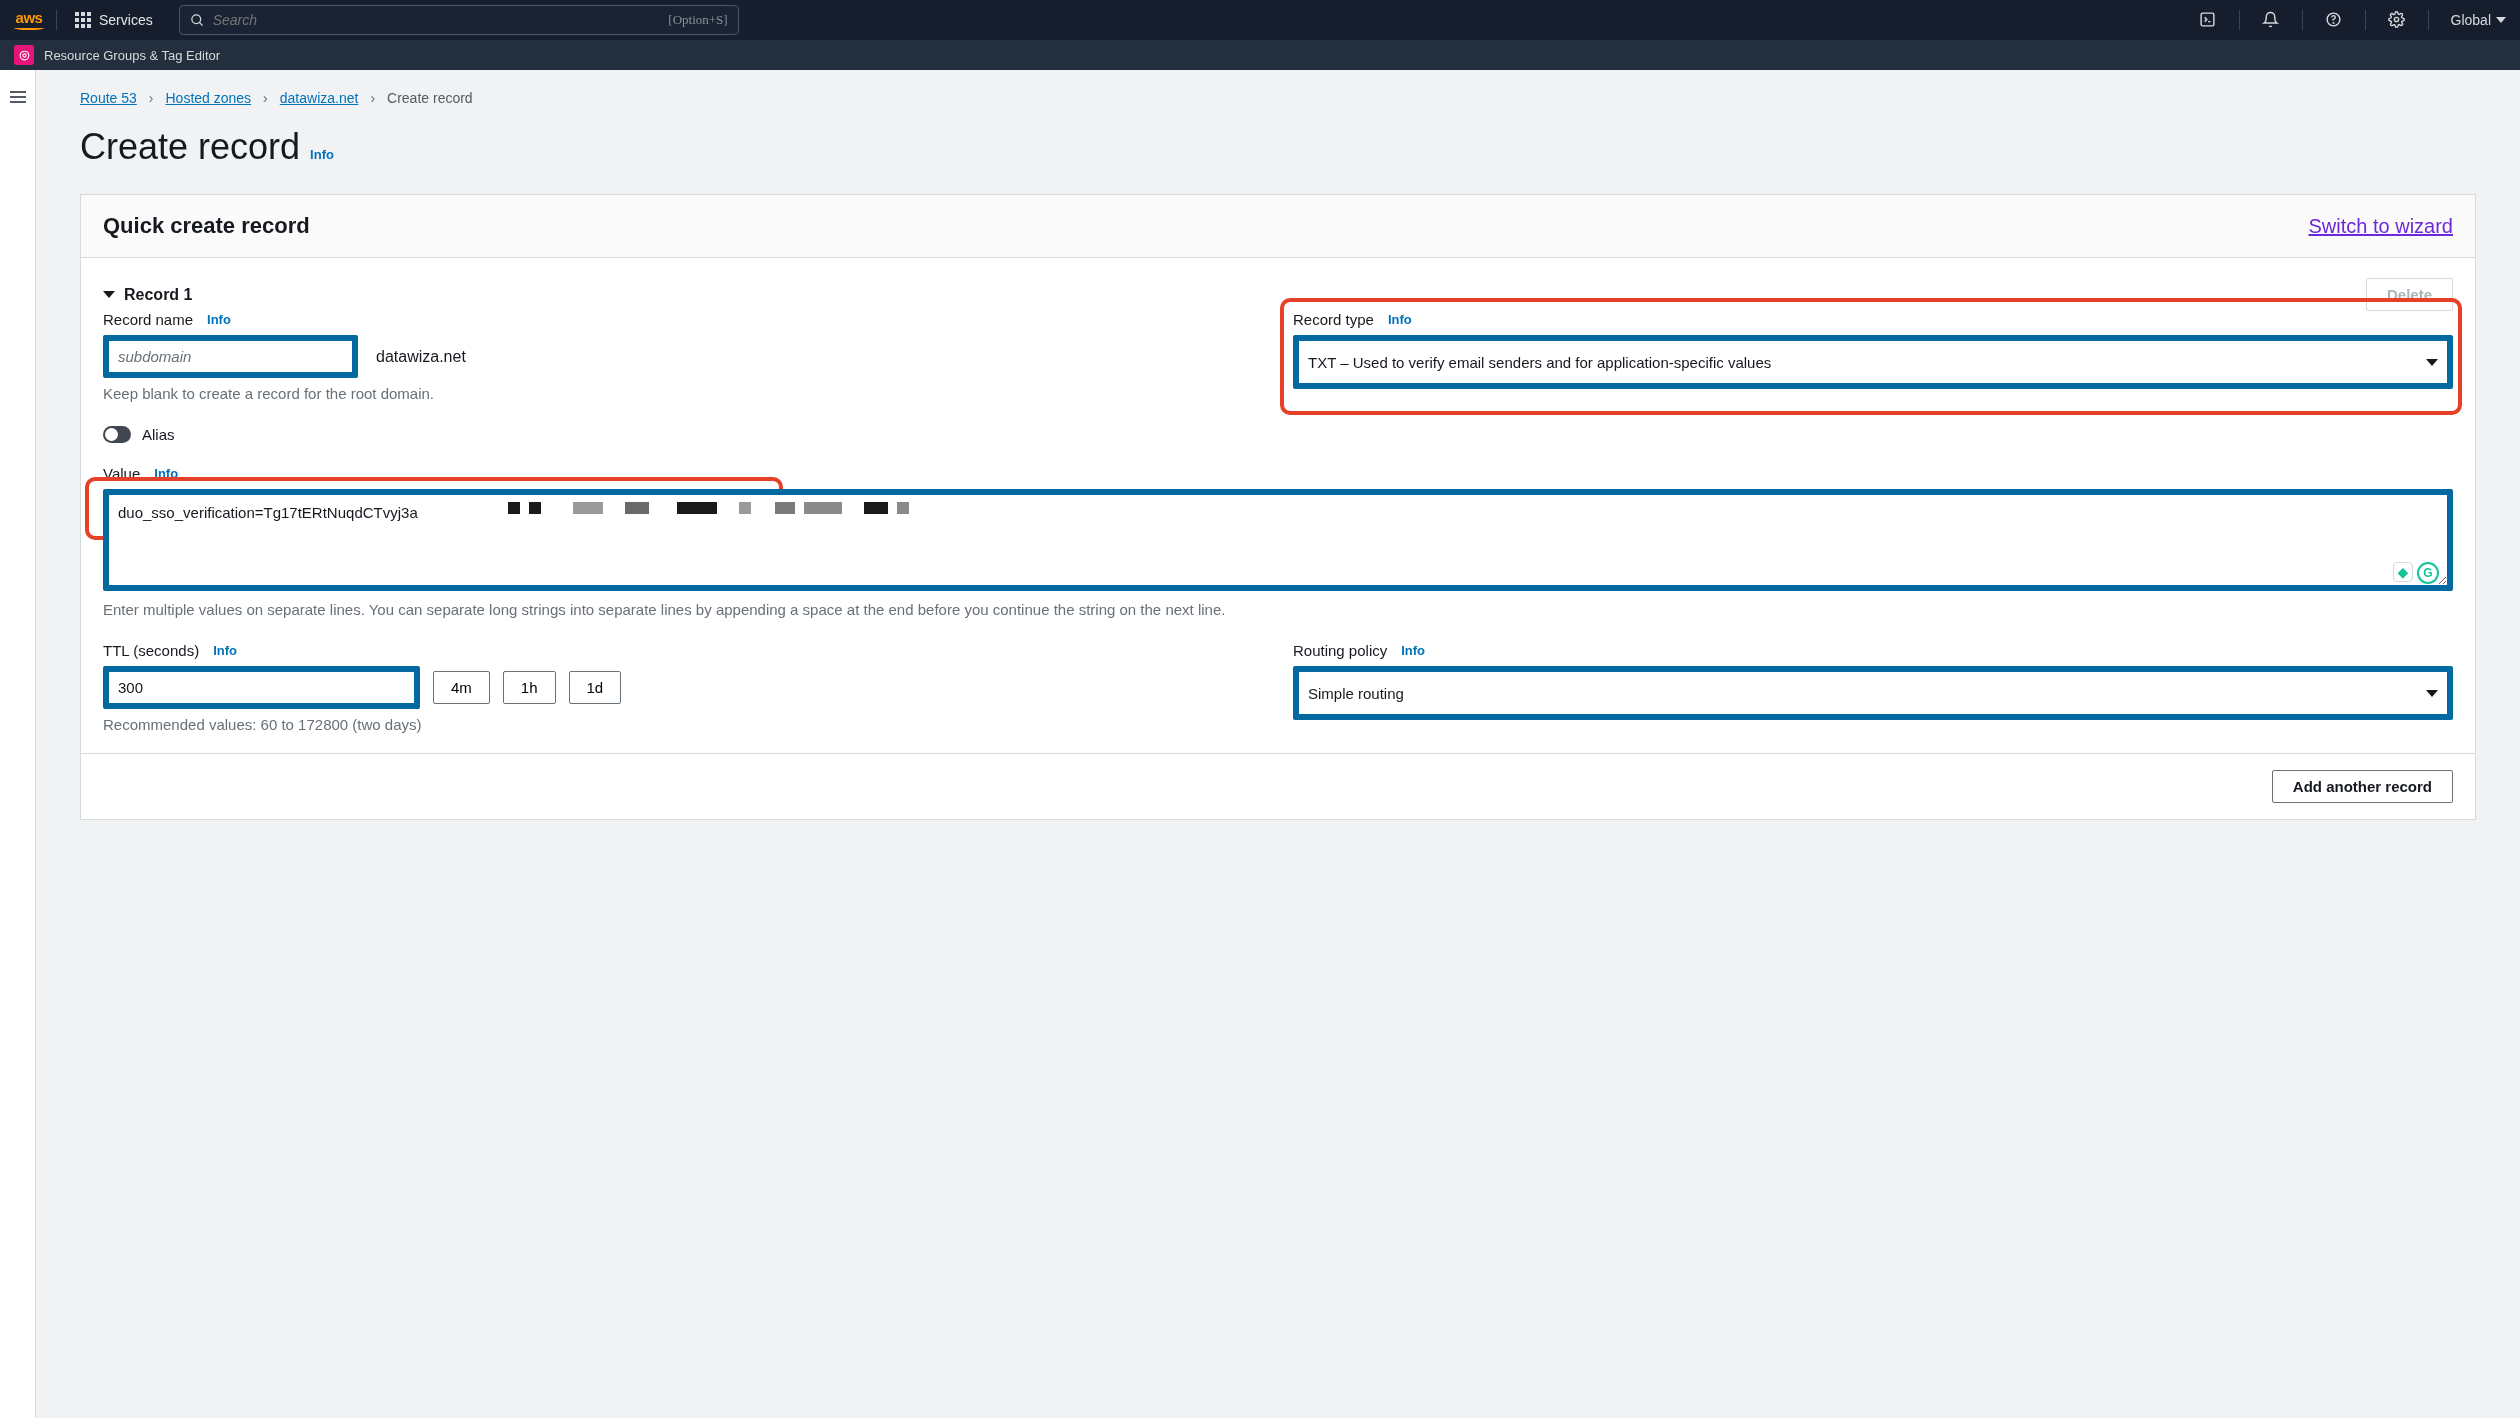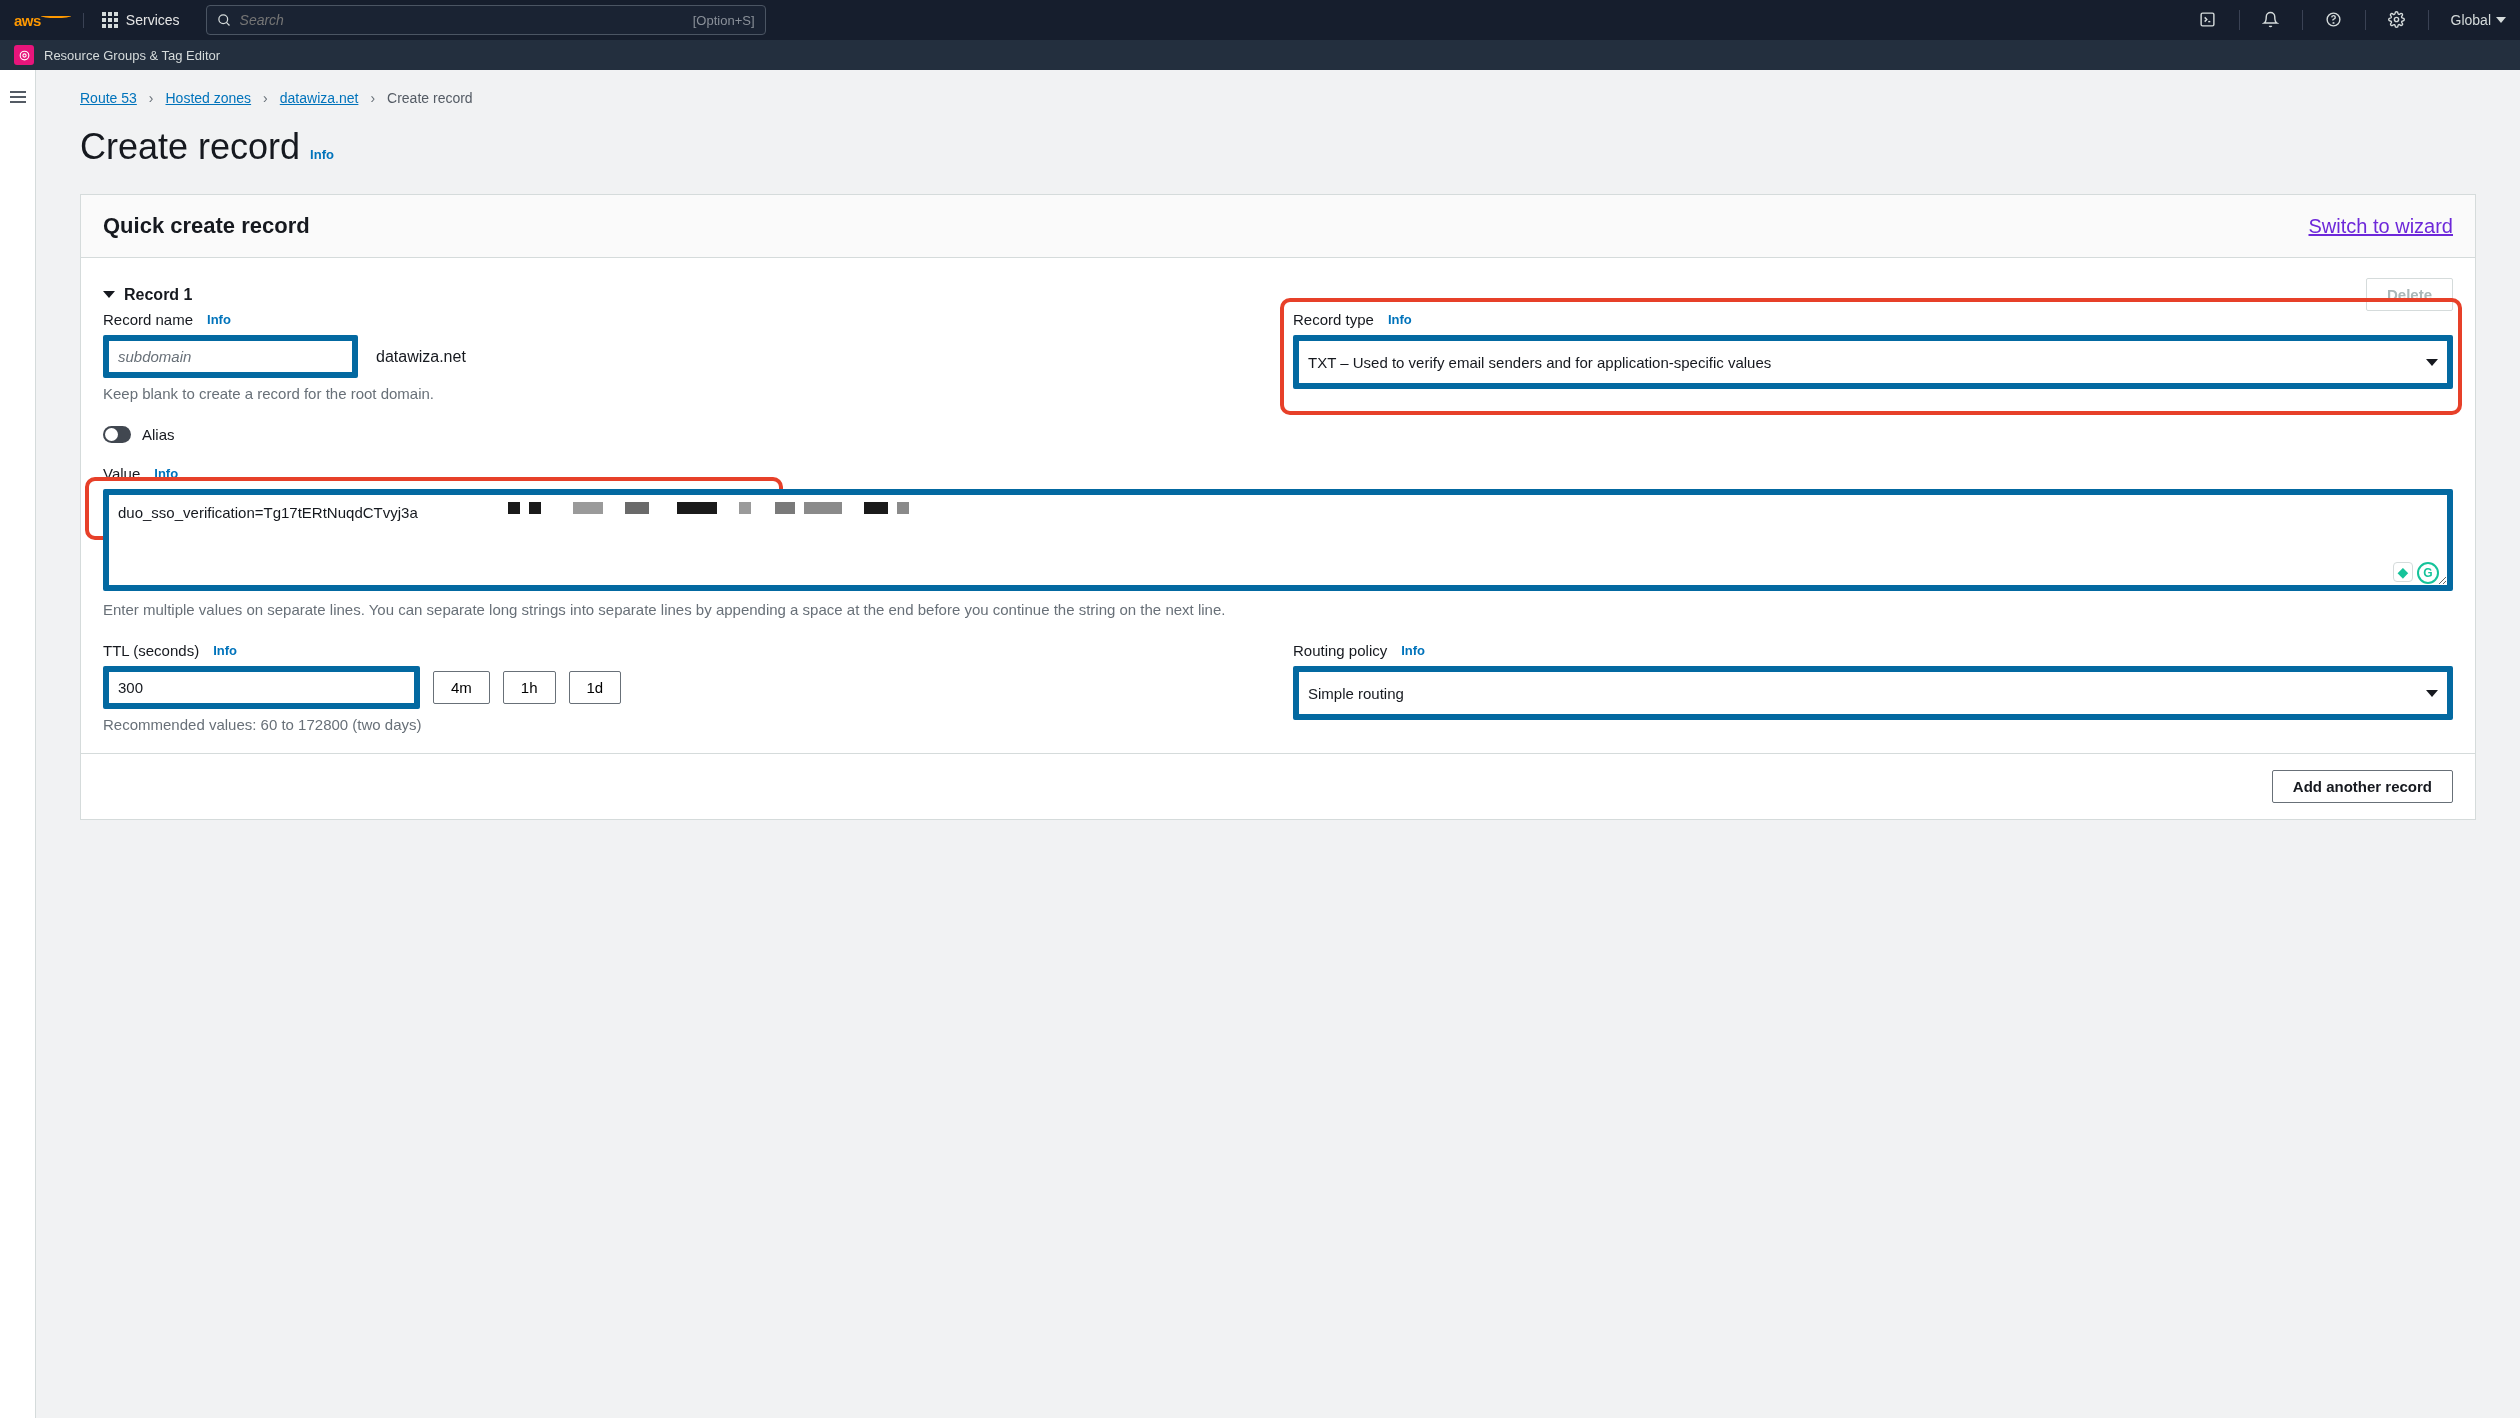--- a/index.html
+++ b/index.html
@@ -19,21 +19,21 @@
     color: #d5dbdb;
   }
   .topnav-left { display: flex; align-items: center; gap: 10px; flex: 1; }
   .topnav-right { display: flex; gap: 22px; }
   .aws-logo {
     color: #ff9900;
     font-weight: bold;
     font-size: 15px;
     letter-spacing: -0.5px;
     display: flex;
-    flex-direction: row;
+    flex-direction: column;
     line-height: 1;
     padding-right: 12px;
     border-right: 1px solid #3a4254;
     text-align: center;
   }
   .aws-logo .smile { height: 4px; border-bottom: 2px solid #ff9900; border-radius: 0 0 50% 50%; margin-top: 1px; width: 30px;}
   .services-btn { display: flex; align-items: center; gap: 8px; color: #e5e5e5; font-size: 14px; cursor: pointer; padding: 0 8px;}
   .grid-icon { display: grid; grid-template-columns: repeat(3,4px); grid-template-rows: repeat(3,4px); gap: 2px;}
   .grid-icon span { background: #d5dbdb; width:4px; height:4px;}
   .search-wrap {
@@ -50,21 +50,21 @@
   .search-wrap input {
     background: transparent;
     border: none;
     outline: none;
     color: #d5dbdb;
     font-style: italic;
     flex: 1;
     font-size: 14px;
     margin-left: 8px;
   }
-  .search-shortcut { color: #8a9099; font-size: 13px; }
+  .search-shortcut { color: #8a9099; font-size: 13px; font-family: Liberation Serif, serif; }
   .top-icon { width:18px; height:18px; color:#d5dbdb; cursor:pointer; display:flex; align-items:center; justify-content:center;}
   .top-divider { width:1px; height:20px; background:#3a4254;}
   .region-sel { display:flex; align-items:center; gap:5px; cursor:pointer; color:#d5dbdb; font-size:14px;}
   
   .subnav {
     background: #232f3e;
     height: 30px;
     display: flex;
     align-items: center;
     padding: 0 14px;

